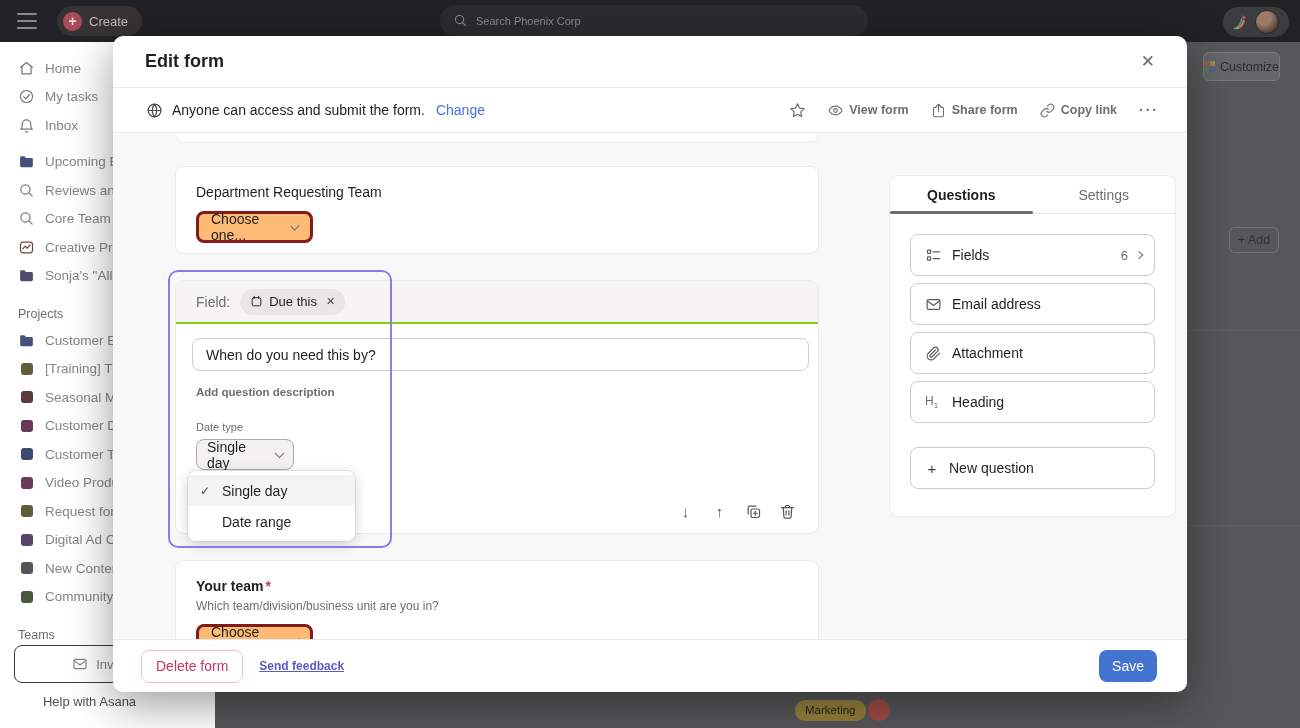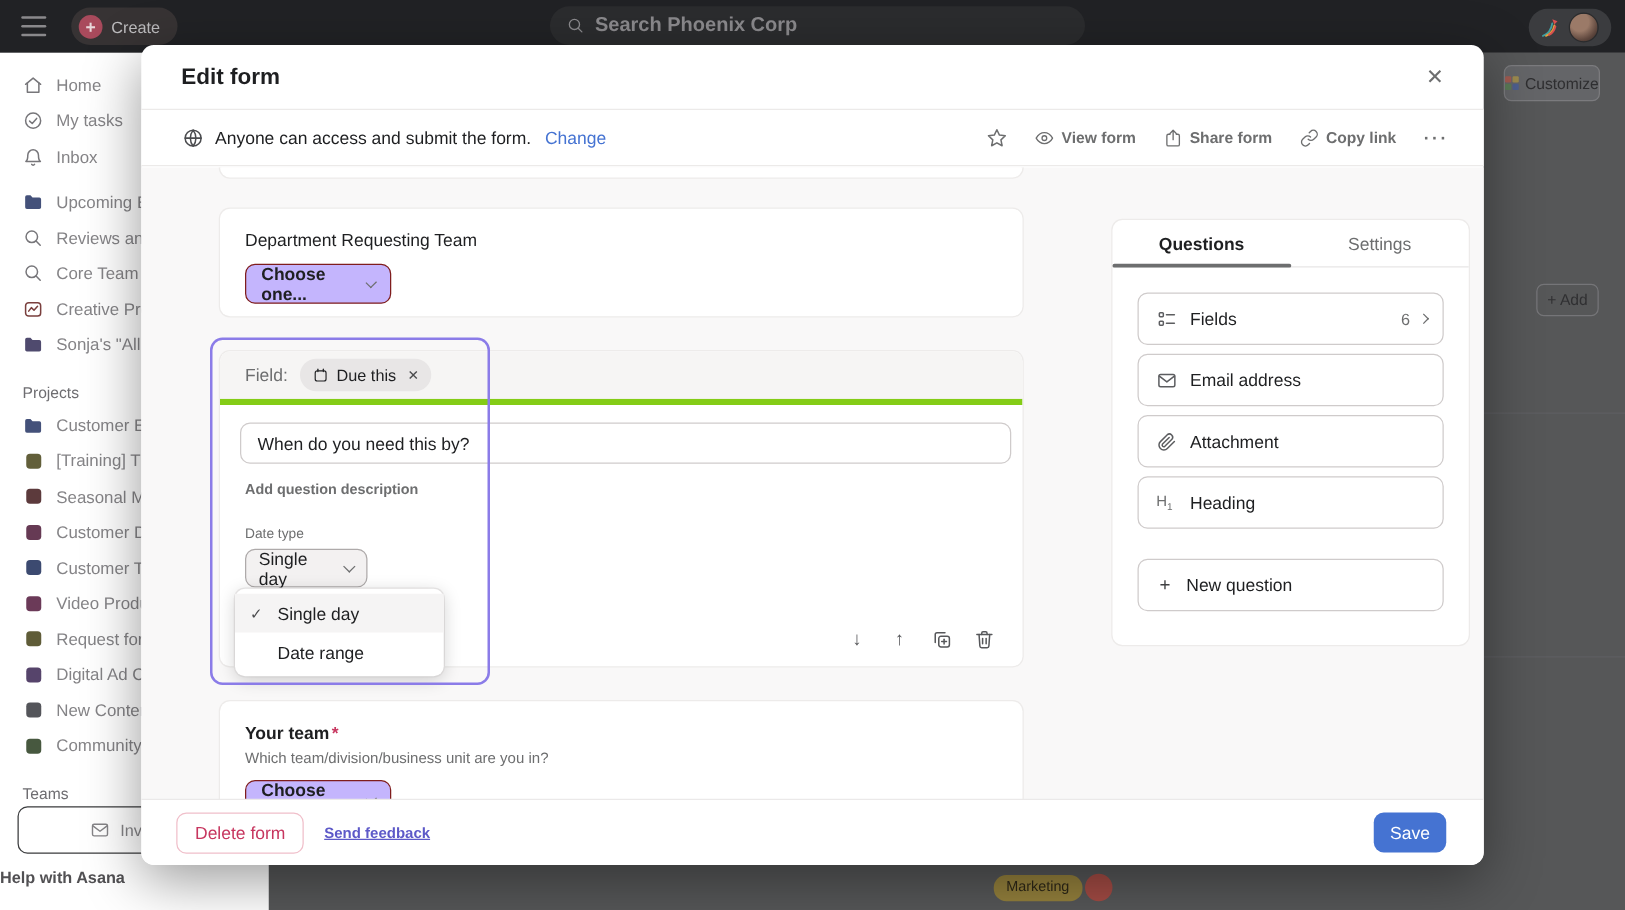--- a/index.html
+++ b/index.html
@@ -13,37 +13,37 @@
   .topbar{ position:absolute; left:0; top:0; width:1300px; height:42px; background:#212225; z-index:2;}
   .hamburger{ position:absolute; left:17px; top:13px; width:20px; height:16px; cursor:pointer;}
   .hamburger i{ display:block; height:2px; background:#8a898c; margin-bottom:5px; border-radius:1px;}
   .create-btn{ position:absolute; left:57px; top:6px; height:30px; padding:0 14px 0 6px; border-radius:15px;
     background:#373334; display:flex; align-items:center; gap:7px;}
   .create-plus{ width:19px; height:19px; border-radius:50%; background:#a94a5c; color:#e8d7da;
     font-size:14px; line-height:18px; text-align:center; font-weight:bold;}
   .create-label{ color:#bdbcbe; font-size:13px;}
   .search-pill{ position:absolute; left:440px; top:5px; width:428px; height:31px; border-radius:16px;
     background:#2b2c2e; display:flex; align-items:center; padding-left:13px; gap:8px; color:#8b8a8d;}
-  .search-pill .ph{ font-size:16px;font-weight:bold;}
+  .search-pill .ph{ font-size:11px;}
   .avatar-pill{ position:absolute; left:1223px; top:7px; width:66px; height:30px; border-radius:15px;
     background:#3b3c3f; display:flex; align-items:center; padding:0 3px 0 8px; gap:4px;}
   .avatar-circle{ width:24px; height:24px; border-radius:50%;
     background:radial-gradient(circle at 35% 30%, #9b7a68 0 35%, #5c453c 70%, #332825 100%); border:1px solid #2a2b2d;}
 
   
   .sidebar{ position:absolute; left:0; top:42px; width:215px; height:686px; background:#ffffff; z-index:1; padding-top:12px;}
   .side-item{ height:28.5px; display:flex; align-items:center; gap:10px; padding-left:18px; color:#858487;
     font-size:13.5px; white-space:nowrap; cursor:pointer;}
   .side-item .sic{ width:17px; height:17px; color:#77767a; flex:0 0 17px;}
   .side-dot{ width:12px; height:12px; border-radius:3px; margin:0 2.5px;}
   .side-header{ height:24px; display:flex; align-items:center; padding-left:18px; color:#6e6d71; font-size:12.5px; margin-top:12px;}
   .gap8{ height:8px;}
   .invite-btn{ position:absolute; left:14px; top:603px; width:186px; height:38px; border:1px solid #3a3b3d;
     border-radius:8px; display:flex; align-items:center; justify-content:center; gap:8px; color:#858487; font-size:13px; cursor:pointer;}
-  .help-link{ position:absolute; left:0; top:652px; width:179px; color:#515053; font-size:13px; cursor:pointer;font-weight:bold;}
+  .help-link{ position:absolute; left:0; top:652px; width:179px; text-align:center; color:#515053; font-size:13px; cursor:pointer;}
 
   
   .bg-main{ position:absolute; left:215px; top:42px; right:0; bottom:0; background:#565758;}
   .bg-line{ position:absolute; left:0; right:0; height:1px; background:#5e5f61;}
   .customize-btn{ position:absolute; left:1203px; top:52px; width:77px; height:29px; border:1px solid #7b7b7e;
     border-radius:6px; background:#646568; display:flex; align-items:center; justify-content:center; gap:5px;
     font-size:12.5px; color:#2e2e30; z-index:1; cursor:pointer;}
   .cgrid{ width:11px; height:11px; display:grid; grid-template-columns:5px 5px; grid-template-rows:5px 5px; gap:1px;}
   .cgrid i{ border-radius:1px;}
   .add-btn{ position:absolute; left:1229px; top:227px; width:50px; height:26px; border:1px solid #757578;
@@ -68,26 +68,26 @@
   .dots{ letter-spacing:2px; font-weight:bold; font-size:14px; cursor:pointer;}
 
   .m-content{ position:absolute; left:0; top:98px; right:0; bottom:52px; background:#f9f8f8; overflow:hidden;}
   .q-card{ position:absolute; left:63px; width:642px; background:#fff; border-radius:8px;
     box-shadow:0 0 0 1px #edebea;}
   .card-partial{ top:-10px; height:18px;}
   .card-dept{ top:33px; height:86px; padding:17px 20px;}
   .q-label{ font-size:14px; color:#1e1f21;}
   .req{ color:#c7365f; margin-left:2px;}
   .q-desc{ font-size:12px; color:#6d6e6f; margin-top:5px;}
-  .dd-btn{ margin-top:11px; width:117px; height:32px; border:1px solid #7f1d1d; border-radius:8px; background:#c4b5fd;
-    display:flex; align-items:center; padding:0 12px; gap:9px; font-size:14px; cursor:pointer;font-weight:bold;}
+  .dd-btn{ margin-top:11px; width:117px; height:32px; border:3px solid #7f1d1d; border-radius:8px; background:#fdba74;
+    display:flex; align-items:center; padding:0 12px; gap:9px; font-size:14px; cursor:pointer;}
   .chev{ width:7px; height:7px; border-right:1.6px solid #6d6e6f; border-bottom:1.6px solid #6d6e6f;
     transform:rotate(45deg) translate(-1px,-1px); margin-left:auto;}
   .card-due{ top:147px; height:252px;}
-  .due-head{ height:43px; background:#f6f5f4; border-radius:8px 8px 0 0; border-bottom:5px solid #84cc16;
+  .due-head{ height:43px; background:#f6f5f4; border-radius:8px 8px 0 0; border-bottom:2px solid #84cc16;
     display:flex; align-items:center; padding:0 20px; gap:10px;}
   .field-label{ font-size:14px; color:#6d6e6f;}
   .field-chip{ height:26px; border-radius:13px; background:#e8e6e6; display:flex; align-items:center;
     padding:0 10px; gap:6px; font-size:13px; cursor:pointer;}
   .chip-x{ font-size:11px; color:#4a4b4d; margin-left:3px; cursor:pointer;}
   .due-body{ padding:14px 16px 0;}
   .q-input{ width:617px; height:33px; border:1px solid #cfcbcb; border-radius:8px; background:#fff;
     font-size:14px; color:#1e1f21; padding:0 13px; font-family:inherit; outline:none;}
   .add-desc{ margin:15px 0 0 4px; font-size:11.5px; font-weight:700; color:#6d6e6f; cursor:pointer;}
   .date-type-label{ margin:23px 0 0 4px; font-size:11px; color:#6d6e6f;}

